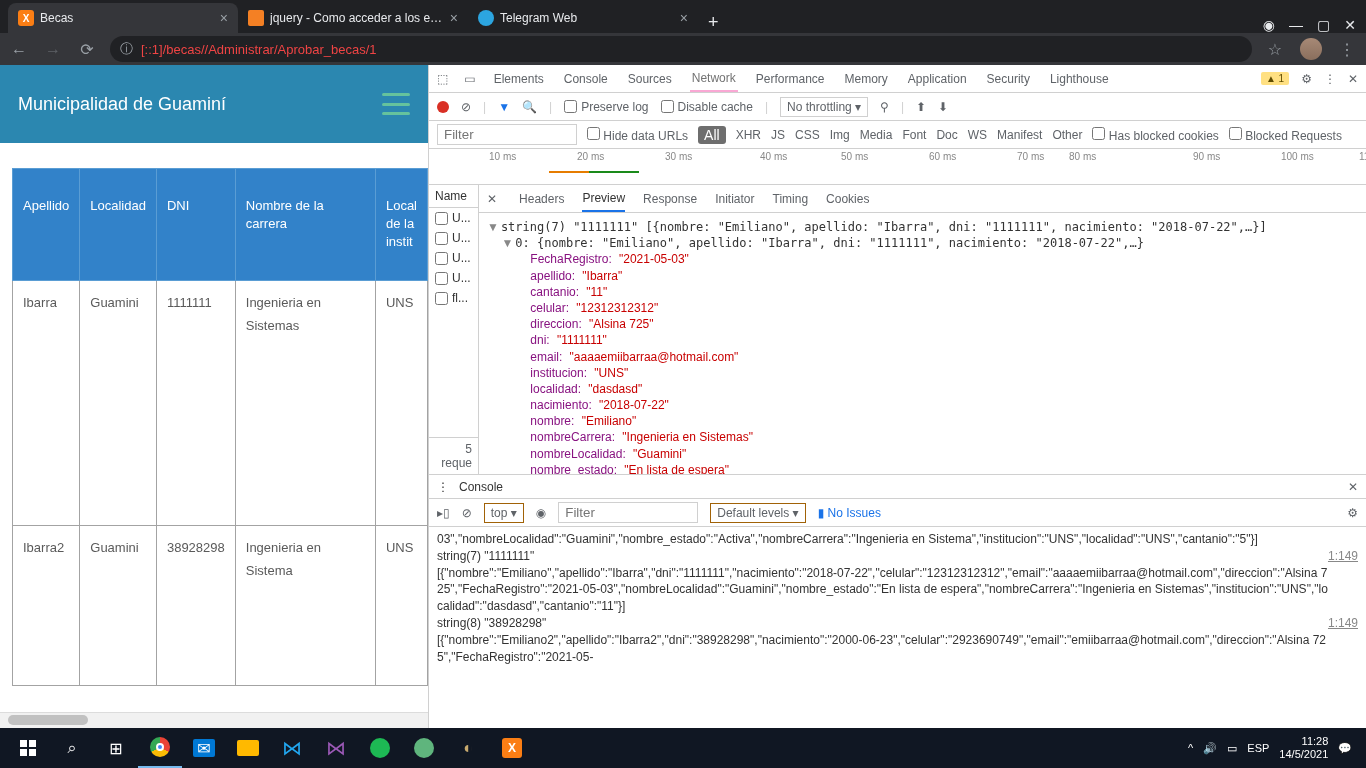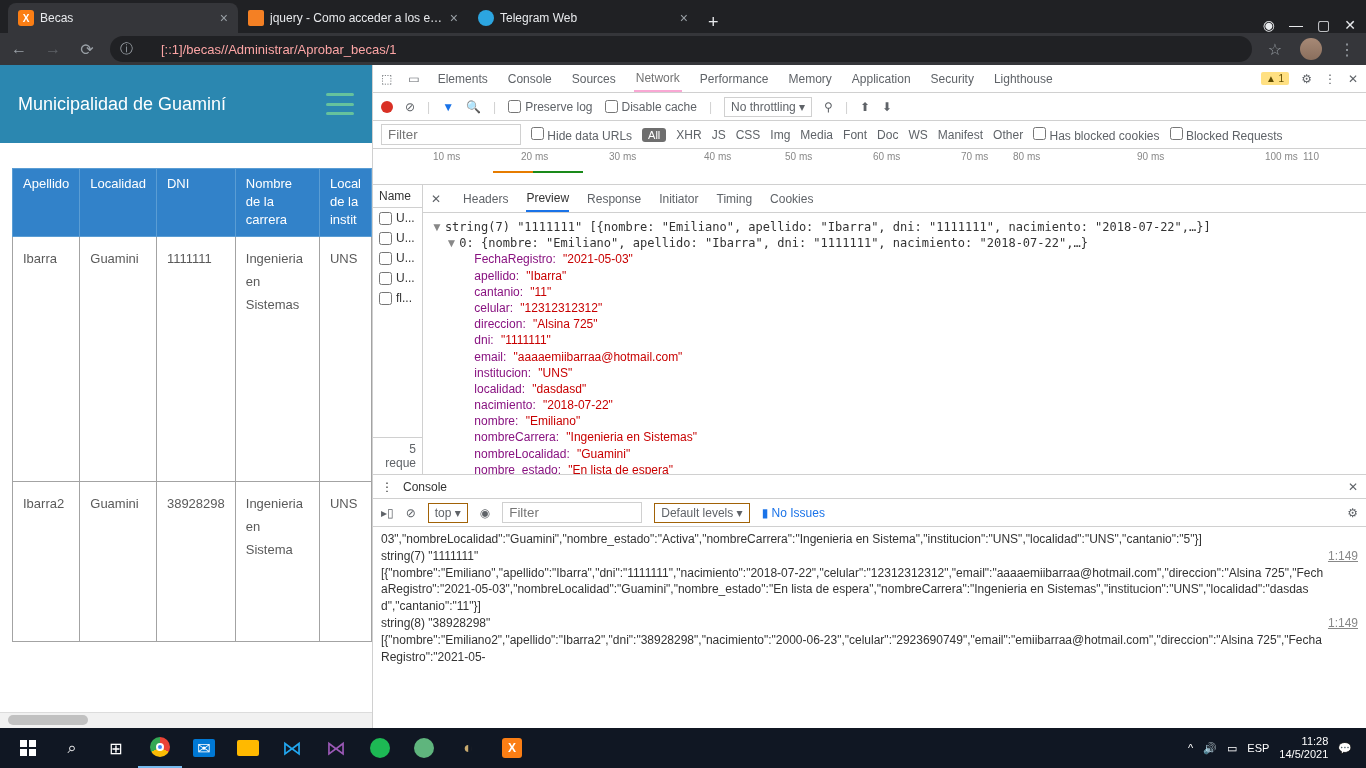--- a/index.html
+++ b/index.html
@@ -12,38 +12,38 @@
 .tab.active { background: #35363a; }
 .tab .favicon { width: 16px; height: 16px; flex-shrink: 0; display: inline-flex; align-items: center; justify-content: center; font-size: 12px; }
 .tab .title { flex: 1; white-space: nowrap; overflow: hidden; text-overflow: ellipsis; }
 .tab .close { color: #9aa0a6; font-size: 14px; cursor: pointer; }
 .new-tab { color: #e8eaed; font-size: 18px; padding: 0 10px; cursor: pointer; }
 .browser-top-right { margin-left: auto; display: flex; align-items: center; gap: 14px; padding-right: 10px; }
 .browser-top-right .ctrl { color: #e8eaed; font-size: 14px; }
 .addr-bar { background: #35363a; height: 32px; display: flex; align-items: center; padding: 0 8px; gap: 12px; }
 .nav-icon { color: #9aa0a6; width: 22px; text-align: center; cursor: pointer; font-size: 16px; }
 .url-field { background: #202124; flex: 1; height: 26px; border-radius: 13px; display: flex; align-items: center; padding: 0 10px; color: #9aa0a6; font-size: 13px; gap: 8px; }
-.url-field .rest { color: #fca5a5; margin-left: 20px; }
+.url-field .rest { color: #ef4444; }
 .addr-right { display: flex; align-items: center; gap: 14px; }
 .avatar { width: 22px; height: 22px; border-radius: 50%; background: linear-gradient(#a78976,#8a6f5d); }
 
 
 .content { display: flex; height: 663px; }
-.page-side { width: 372px; background: #fff; display: flex; flex-direction: column; position: relative; }
+.page-side { width: 428px; background: #fff; display: flex; flex-direction: column; position: relative; }
 
 
 .page-header { background: #2b87b0; height: 78px; display: flex; align-items: center; justify-content: space-between; padding: 0 18px; }
 .page-title { color: #fff; font-size: 18px; }
 .hamburger { width: 28px; height: 22px; display: flex; flex-direction: column; justify-content: space-between; cursor: pointer; }
 .hamburger span { height: 3px; background: #65c29d; border-radius: 2px; }
 
 
 .table-wrap { padding: 25px 0 0 12px; overflow: hidden; flex:1; }
 table.data { border-collapse: collapse; font-size: 13px; }
-table.data th { background: #3282c9; color: #fff; text-align: left; padding: 6px 10px; font-weight: 500; border: 1px solid #5a9dd4; vertical-align: top; line-height: 1.4; }
+table.data th { background: #3282c9; color: #fff; text-align: left; padding: 28px 10px; font-weight: 500; border: 1px solid #5a9dd4; vertical-align: top; line-height: 1.4; }
 table.data td { padding: 10px 10px; border: 1px solid #a3a3a3; color: #5a5a5a; vertical-align: top; line-height: 1.8; min-height: 120px; }
 .hscroll { height: 16px; background: #f1f1f1; border-top: 1px solid #dcdcdc; position: relative; }
 .hscroll .thumb { position: absolute; left: 8px; top: 2px; height: 10px; width: 80px; background: #c1c1c1; border-radius: 5px; }
 
 
 .devtools { flex: 1; background: #fff; border-left: 1px solid #d0d0d0; display: flex; flex-direction: column; font-size: 12px; color: #333; }
 .dt-tabs { height: 28px; border-bottom: 1px solid #d0d0d0; display: flex; align-items: center; padding: 0 8px; gap: 16px; }
 .dt-tab { color: #5f6368; padding: 0 2px; height: 100%; display: flex; align-items: center; cursor: pointer; }
 .dt-tab.active { color: #737373; border-bottom: 2px solid #f9a8d4; }
 .dt-tabs .right { margin-left: auto; display: flex; align-items: center; gap: 12px; }
@@ -52,21 +52,21 @@
 
 .dt-controls { height: 28px; border-bottom: 1px solid #d0d0d0; display: flex; align-items: center; padding: 0 8px; gap: 12px; }
 .rec-dot { width: 12px; height: 12px; border-radius: 50%; background: #d93025; }
 .dt-controls .icon { color: #5f6368; }
 .dt-controls label { display:flex; align-items:center; gap:4px; color:#5f6368; }
 .dt-controls input[type=checkbox]{margin:0;}
 .throttle { border:1px solid #d0d0d0; padding:2px 6px; color:#5f6368; }
 
 .dt-filter { height: 28px; border-bottom: 1px solid #d0d0d0; display: flex; align-items: center; padding: 0 8px; gap: 10px; color:#5f6368; }
 .filter-input { border:1px solid #d0d0d0; padding: 2px 6px; width: 140px; color:#999; }
-.pill { background:#6e6e6e; color:#fff; padding:1px 6px; border-radius:3px; font-size:11px; }
+.pill { background:#6e6e6e; color:#fff; padding:1px 6px; border-radius:3px; font-size:14px; }
 .ftype { cursor:pointer; }
 
 .timeline { height: 36px; border-bottom:1px solid #d0d0d0; position:relative; font-size:10px; color:#888; }
 .timeline .tick { position:absolute; top:2px; }
 .timeline .bar { position:absolute; top:22px; height:2px; }
 
 .network-body { display:flex; height: 290px; border-bottom: 1px solid #d0d0d0; }
 .req-list { width: 50px; border-right:1px solid #d0d0d0; display:flex; flex-direction:column; }
 .req-list .hdr { padding:4px 6px; border-bottom:1px solid #d0d0d0; }
 .req-item { padding:3px 6px; display:flex; align-items:center; gap:4px; }
@@ -262,21 +262,21 @@
     <div class="timeline">
       <span class="tick" style="left:60px;">10 ms</span>
       <span class="tick" style="left:148px;">20 ms</span>
       <span class="tick" style="left:236px;">30 ms</span>
       <span class="tick" style="left:331px;">40 ms</span>
       <span class="tick" style="left:412px;">50 ms</span>
       <span class="tick" style="left:500px;">60 ms</span>
       <span class="tick" style="left:588px;">70 ms</span>
       <span class="tick" style="left:640px;">80 ms</span>
       <span class="tick" style="left:764px;">90 ms</span>
-      <span class="tick" style="left:892px;">100 ms</span>
+      <span class="tick" style="left:852px;">100 ms</span>
       <span class="tick" style="left:930px;">110</span>
       <div class="bar" style="left:120px;width:40px;background:#e67c00;"></div>
       <div class="bar" style="left:160px;width:50px;background:#1a8a1a;"></div>
     </div>
 
     <div class="network-body">
       <div class="req-list">
         <div class="hdr">Name</div>
         <div class="req-item">
             <input type="checkbox" style="">

